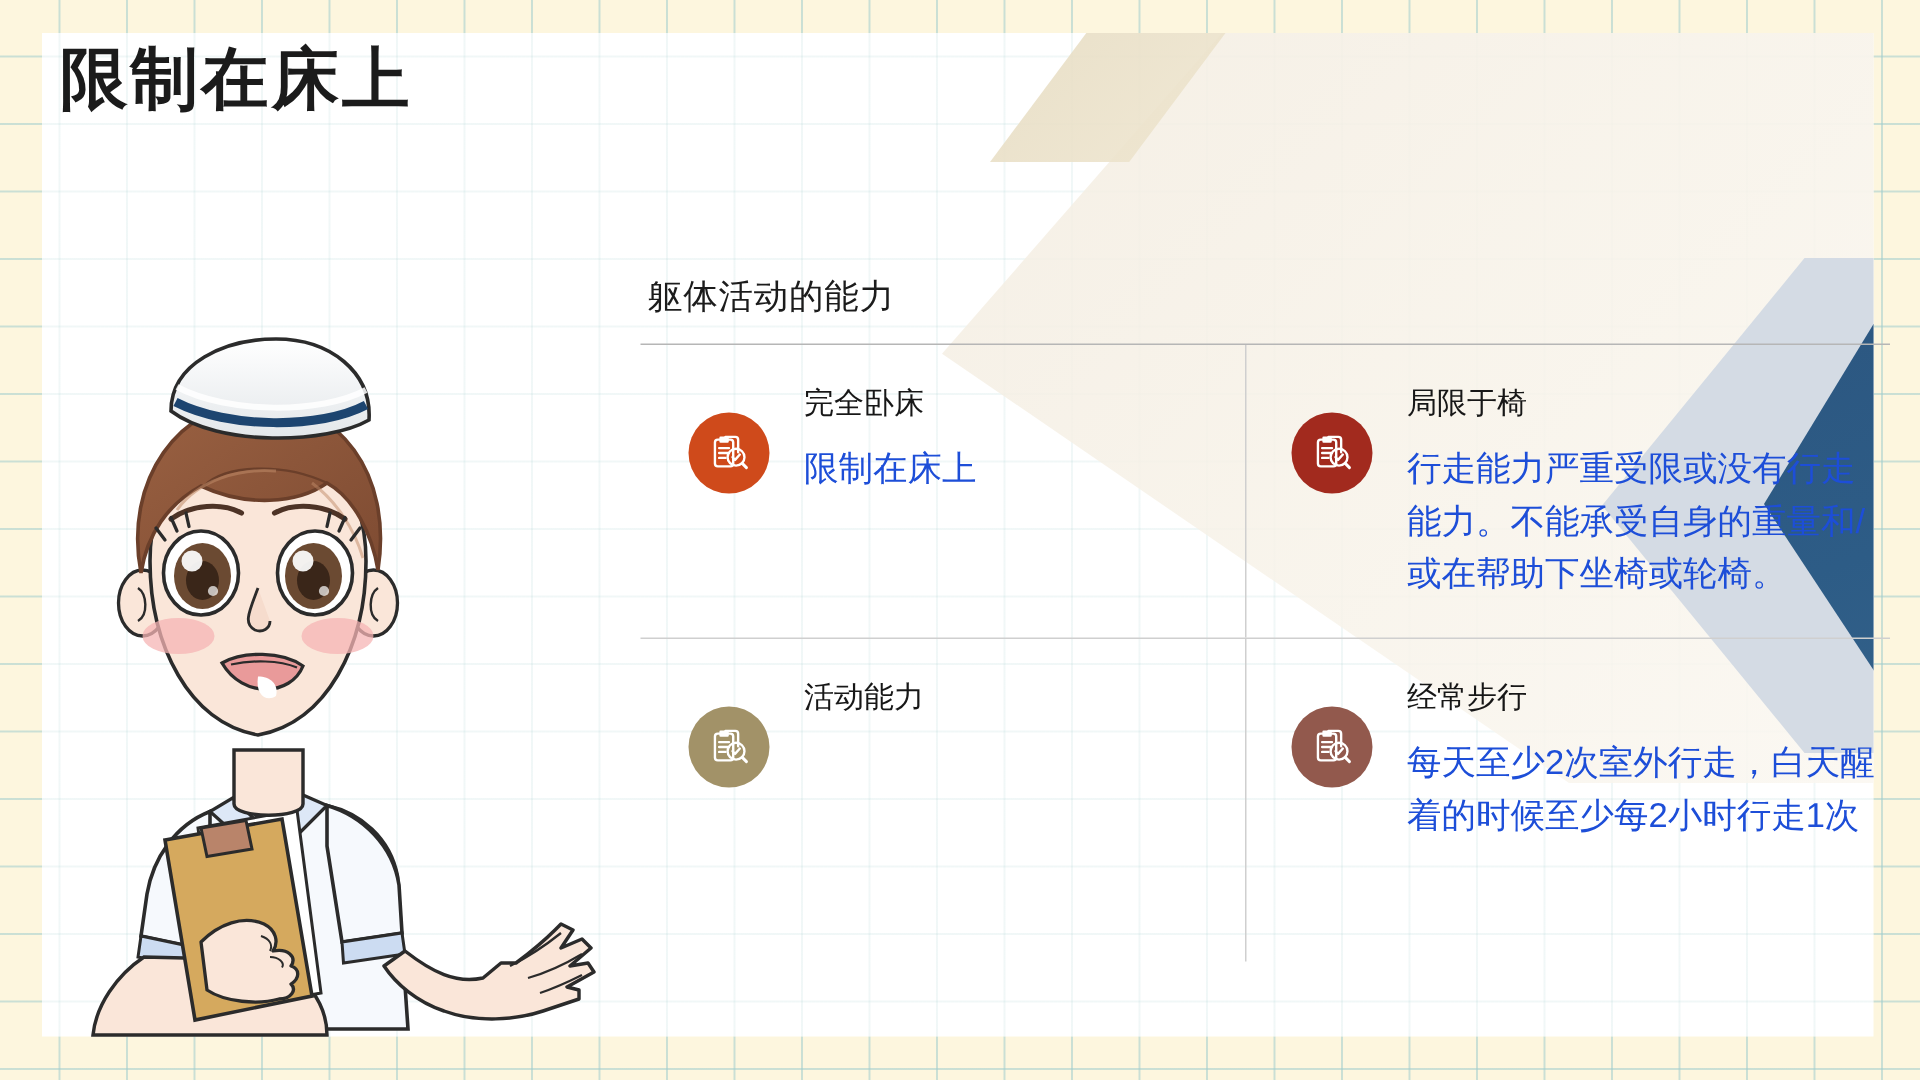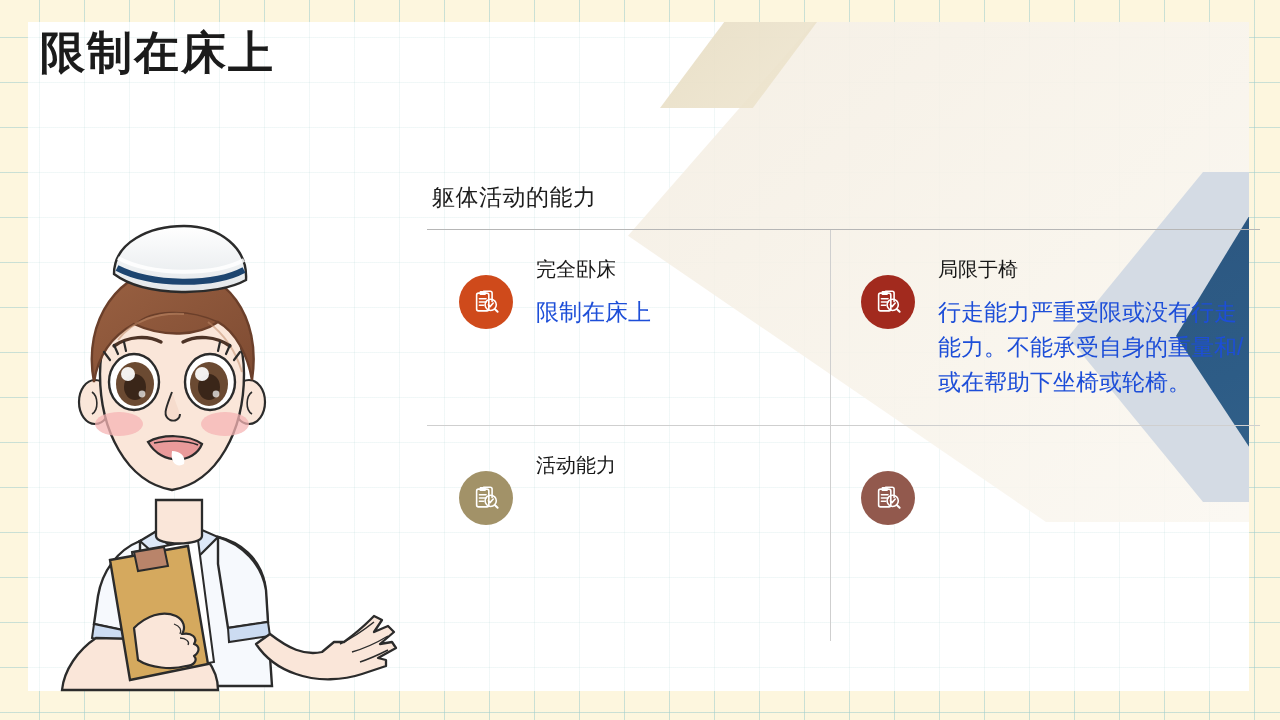--- a/index.html
+++ b/index.html
@@ -310,16 +310,20 @@
           <g stroke="#ffffff" stroke-width="1.7" stroke-linecap="round">
             <path d="M9 12.5 h7"></path>
               <path d="M9 16 h7"></path>
               <path d="M9 19.5 h4.5"></path>
           </g>
           <circle cx="21" cy="19" r="6" fill="none" stroke="#ffffff" stroke-width="1.7"></circle>
           <path d="M18.5 19 l1.8 1.9 l3.4-3.8" fill="none" stroke="#ffffff" stroke-width="1.7" stroke-linecap="round" stroke-linejoin="round"></path>
           <path d="M25.4 23.4 l3 3" stroke="#ffffff" stroke-width="2.1" stroke-linecap="round"></path>
         </svg>
       </div>
+      <div class="celltext">
+        <div class="cell-title">经常步行</div>
+        <div class="cell-desc">每天至少2次室外行走，白天醒着的时候至少每2小时行走1次</div>
+      </div>
     </div>
 
   </div>
 </div>
 
 </body></html>

